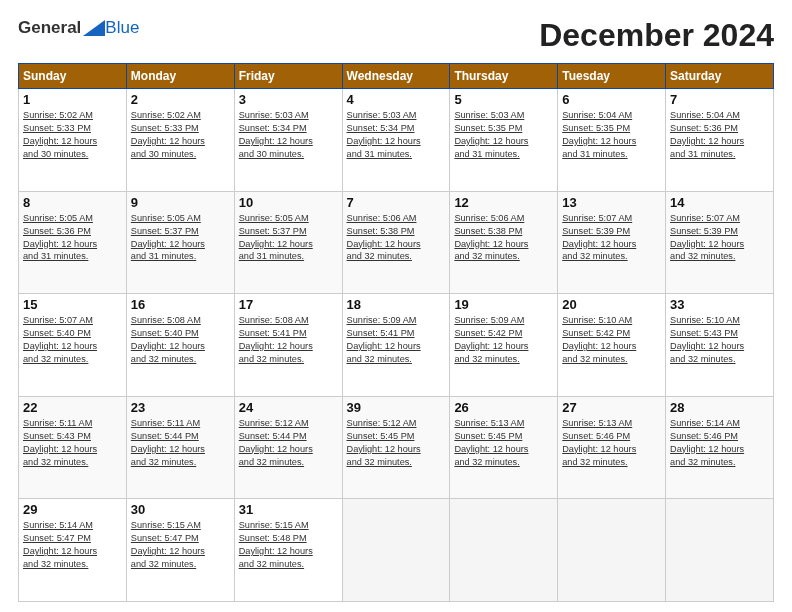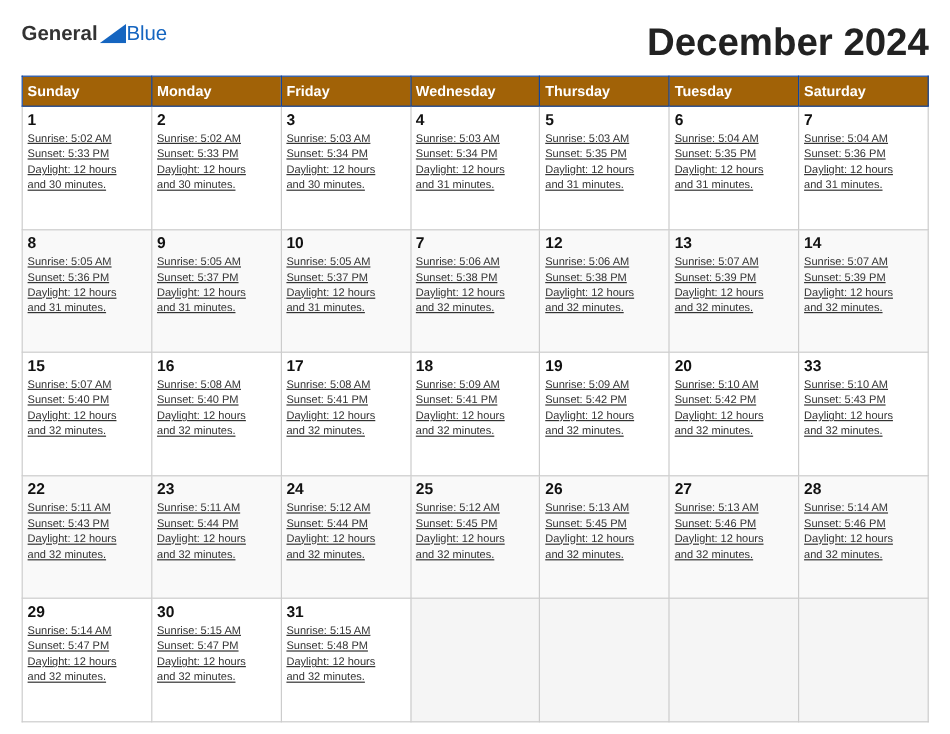--- a/index.html
+++ b/index.html
@@ -309,21 +309,21 @@
 and 32 minutes.</div>
           </td>
           <td>
             <span class="day-num">24</span>
             <div class="day-info" style="white-space: pre-line;">Sunrise: 5:12 AM
 Sunset: 5:44 PM
 Daylight: 12 hours
 and 32 minutes.</div>
           </td>
           <td>
-            <span class="day-num">25</span>
+            <span class="day-num">39</span>
             <div class="day-info" style="white-space: pre-line;">Sunrise: 5:12 AM
 Sunset: 5:45 PM
 Daylight: 12 hours
 and 32 minutes.</div>
           </td>
           <td>
             <span class="day-num">26</span>
             <div class="day-info" style="white-space: pre-line;">Sunrise: 5:13 AM
 Sunset: 5:45 PM
 Daylight: 12 hours

